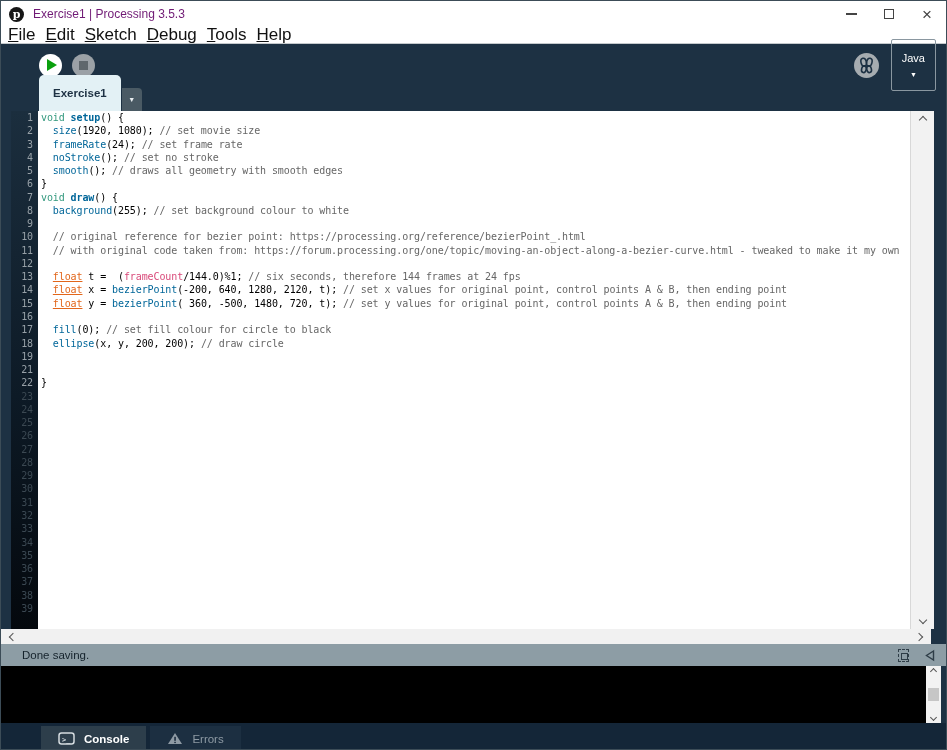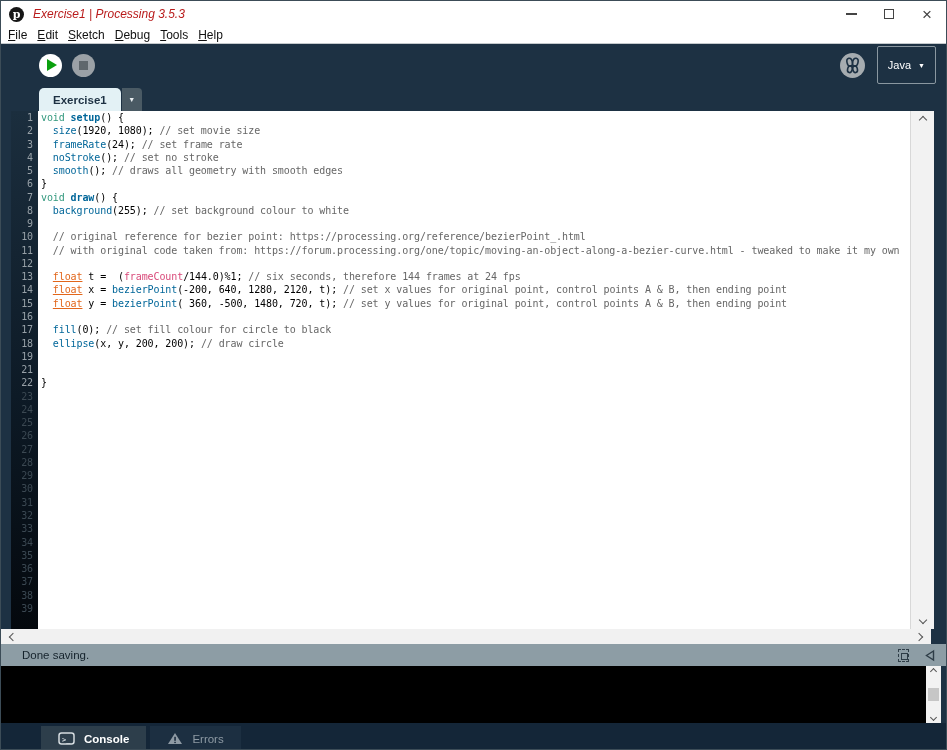--- a/index.html
+++ b/index.html
@@ -7,45 +7,45 @@
   .window {
     position: relative; width: 947px; height: 750px;
     font-family: "Liberation Sans", sans-serif;
     border: 1px solid #3c4c57; background: #1d3143; overflow: hidden;
   }
   
   .titlebar { height: 26px; background: #fff; display: flex; align-items: center; padding-left: 8px; }
   .app-icon { width: 15px; height: 15px; border-radius: 50%; background: #161616; color: #fff;
     font-family: "DejaVu Serif", serif; font-weight: bold; font-size: 11px;
     display: flex; align-items: center; justify-content: center; line-height: 1; }
-  .title-text { margin-left: 9px; font-size: 12px; color: #b91c1c; font-style: italic; }
+  .title-text { margin-left: 9px; font-size: 12px; color: #701a75; }
   .win-controls { margin-left: auto; display: flex; height: 100%; }
   .win-btn { width: 38px; height: 100%; display: flex; align-items: center; justify-content: center; color: #333; }
   .glyph-min { width: 11px; height: 2px; background: #444; }
   .glyph-max { width: 10px; height: 10px; border: 1.4px solid #444; }
   .glyph-close { font-size: 17px; line-height: 1; color: #444; }
   
   .menubar { height: 17px; background: #fff; border-bottom: 1px solid #c4c9cc;
     display: flex; align-items: center; padding-left: 2px; }
-  .menu-item { display: inline-block; font-size: 12px; color: #111; padding: 0 5px; }
+  .menu-item { display: inline-block; font-size: 17px; color: #111; padding: 0 5px; }
   .menu-item::first-letter { text-decoration: underline; }
   
   .toolbar { height: 42px; background: #1d3143; display: flex; align-items: center; padding: 0 10px 0 38px; }
   .round-btn { width: 23px; height: 23px; border-radius: 50%; display: flex; align-items: center; justify-content: center; }
   .run-btn { background: #fff; margin-right: 10px; }
   .play-tri { width: 0; height: 0; border-left: 10px solid #0aa00e; border-top: 6px solid transparent; border-bottom: 6px solid transparent; margin-left: 3px; }
   .stop-btn { background: #9ba1a6; }
   .stop-sq { width: 9px; height: 9px; background: #5f676c; }
   .toolbar-right { margin-left: auto; display: flex; align-items: center; gap: 12px; }
   .mode-btn { border: 1px solid #8a97a0; border-radius: 2px; color: #fff; font-size: 11px;
-    padding: 12px 10px; background: transparent; display: flex; align-items: center; gap: 7px; }
+    padding: 12px 10px; background: transparent; display: flex; align-items: center; gap: 7px; flex-direction: column; }
   .mode-caret { font-size: 7px; color: #fff; }
   
   .tabbar { height: 25px; background: #1d3143; display: flex; align-items: flex-end; padding-left: 38px; }
-  .sketch-tab { height: 23px; min-width: 72px; padding: 0 14px; background: #e3f1f5; color: #1d3143;
+  .sketch-tab { height: 36px; min-width: 72px; padding: 0 14px; background: #e3f1f5; color: #1d3143;
     font-size: 11.5px; font-weight: bold; display: flex; align-items: center; justify-content: center;
     border-radius: 5px 5px 0 0; }
   .tab-menu { width: 20px; height: 23px; background: #4a5a64; margin-left: 1px; border-radius: 0 4px 0 0;
     display: flex; align-items: center; justify-content: center; }
   .tab-menu span { color: #e8eef0; font-size: 7px; }
   
   .editor { position: relative; height: 518px; margin: 0 12px 0 10px; background: #fff; overflow: hidden; }
   .gutter-bg { position: absolute; left: 0; top: 0; width: 27px; height: 100%; z-index: 0;
     background: linear-gradient(180deg, #1b2e3e 0%, #0d1a26 55%, #04080d 100%); }
   .rows { position: relative; z-index: 1; }

